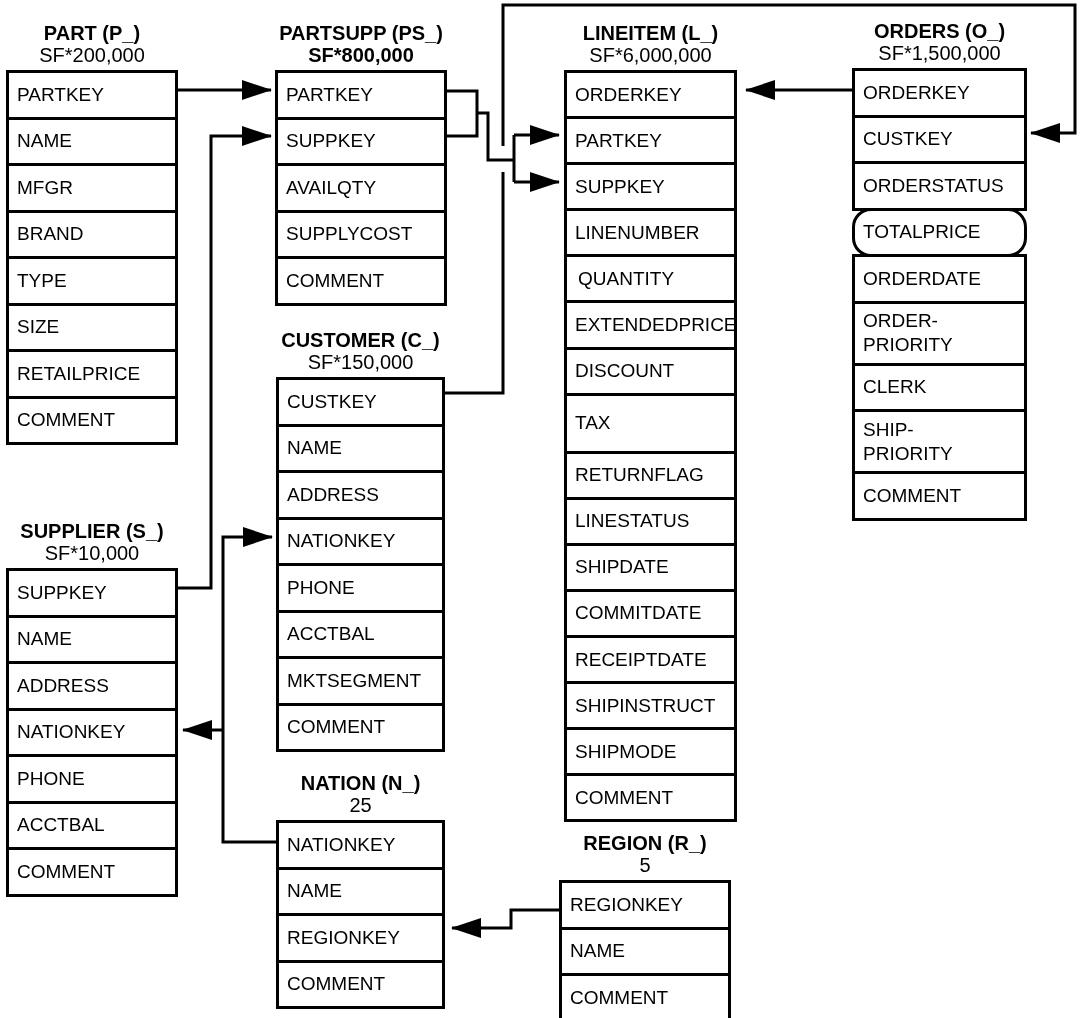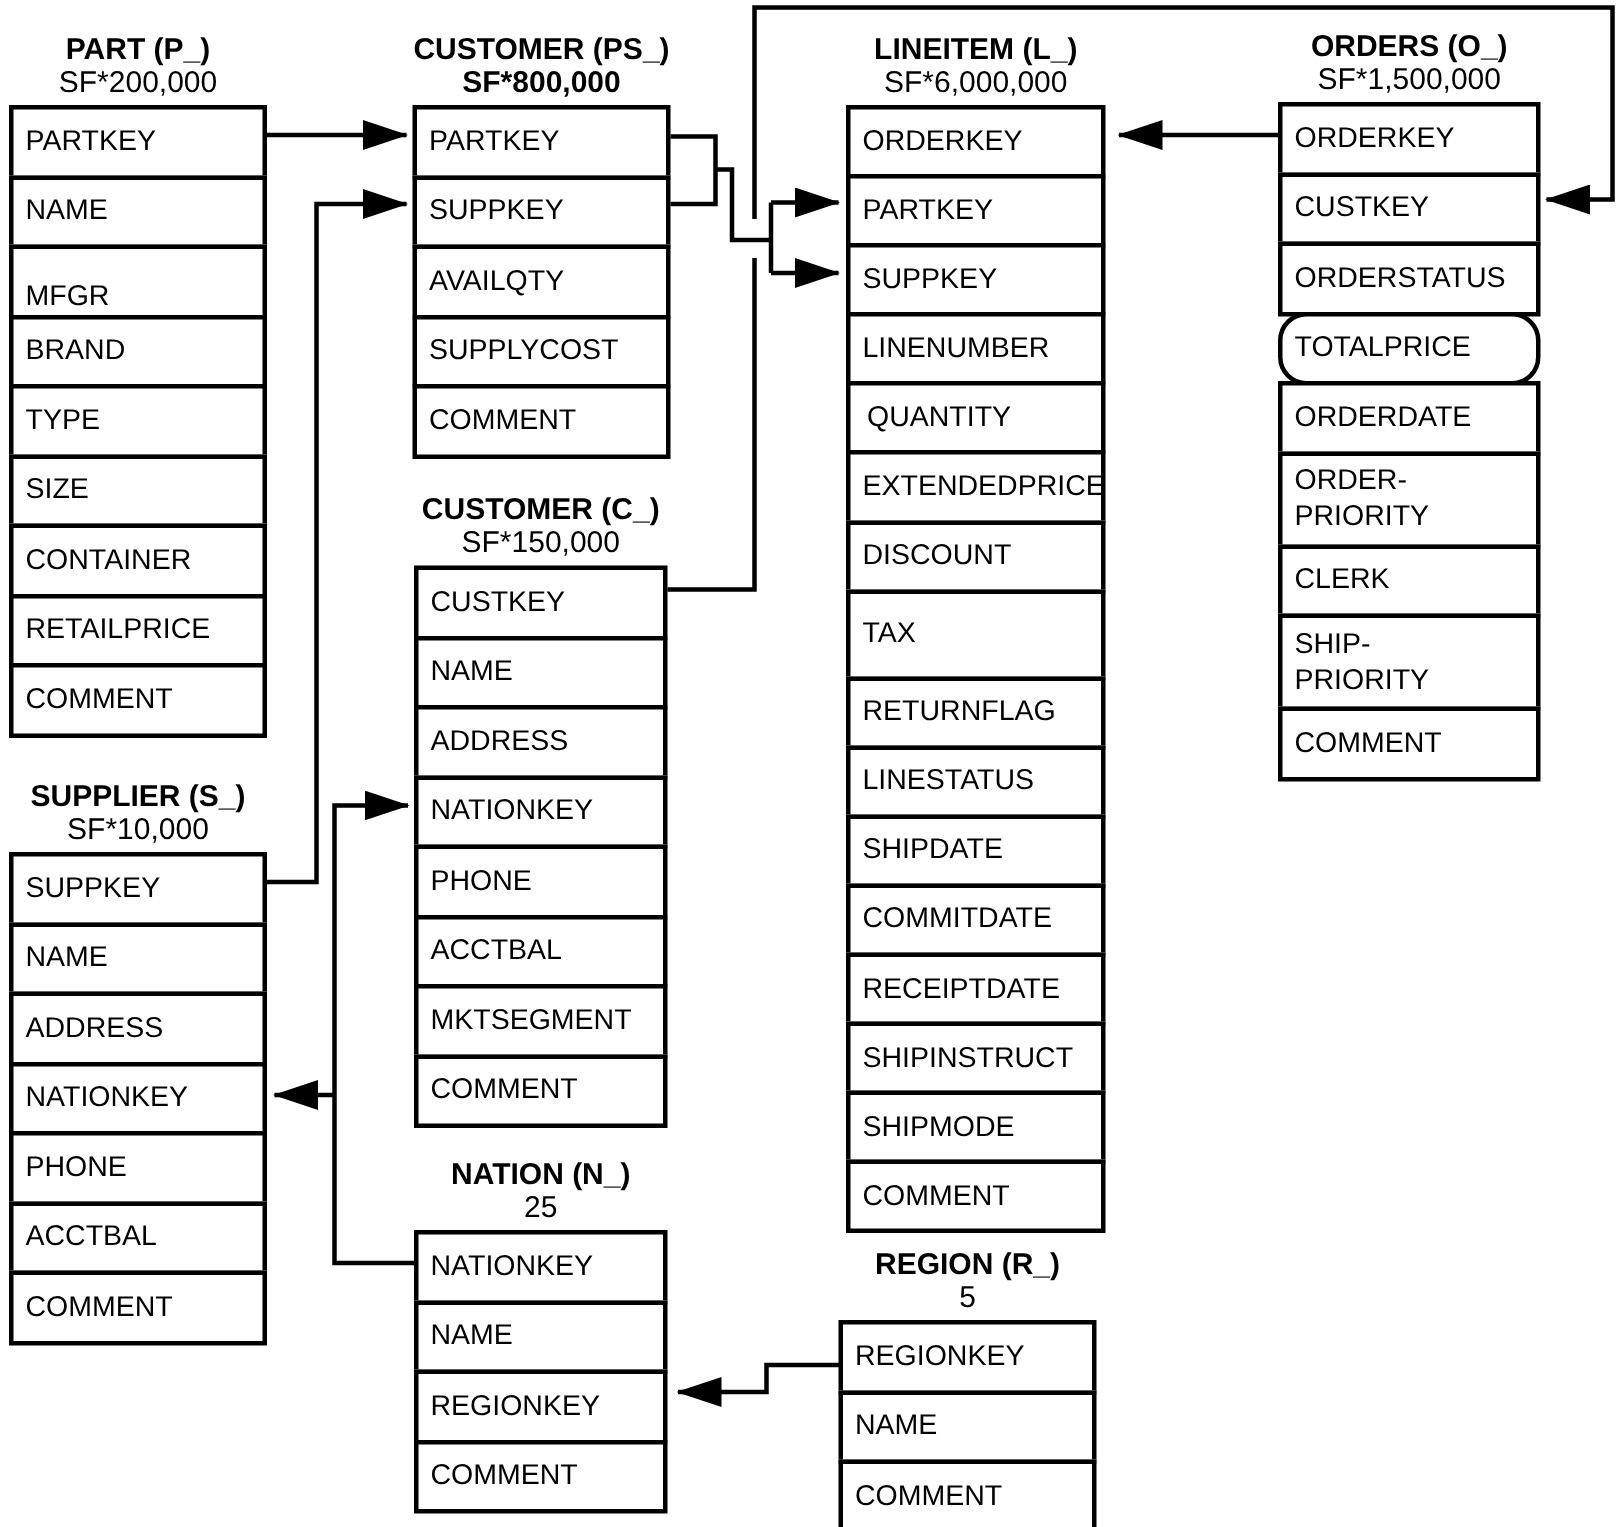--- a/index.html
+++ b/index.html
@@ -75,29 +75,28 @@
       <polyline points="503,146 503,5 1075,5 1075,133 1031,133" class="conn" marker-end="url(#arrowhead)"></polyline>
       <polyline points="277,842 223,842 223,537 272,537" class="conn" marker-end="url(#arrowhead)"></polyline>
       <polyline points="223,730 183,730" class="conn" marker-end="url(#arrowhead)"></polyline>
       <polyline points="560,910 511,910 511,928 452,928" class="conn" marker-end="url(#arrowhead)"></polyline>
     </svg>
 <div class="tbl-title" style="left: -34px; top: 22px; width: 252px;">PART (P_)</div>
     <div class="tbl-sub" style="left: -34px; top: 44px; width: 252px;">SF*200,000</div>
     <div class="tbl" style="left: 6px; top: 70px; width: 172px;">
       <div class="row" style="height: 49.5px;"><span>PARTKEY</span></div>
       <div class="row" style="height: 49.5px;"><span>NAME</span></div>
-      <div class="row" style="height: 49.5px; align-items: flex-end;"><span>MFGR</span></div>
+      <div class="row" style="height: 49.5px;"><span>MFGR</span></div>
       <div class="row" style="height: 49.5px;"><span>BRAND</span></div>
       <div class="row" style="height: 49.5px;"><span>TYPE</span></div>
       <div class="row" style="height: 49.5px;"><span>SIZE</span></div>
-      <div class="row" style="height: 49.5px;"><span>CONTAINER</span></div>
       <div class="row" style="height: 49.5px;"><span>RETAILPRICE</span></div>
       <div class="row" style="height: 49.5px;"><span>COMMENT</span></div>
     </div>
-    <div class="tbl-title" style="left: 235px; top: 22px; width: 252px;">CUSTOMER (PS_)</div>
+    <div class="tbl-title" style="left: 235px; top: 22px; width: 252px;">PARTSUPP (PS_)</div>
     <div class="tbl-sub" style="left: 235px; top: 44px; width: 252px; font-weight: bold;">SF*800,000</div>
     <div class="tbl" style="left: 275px; top: 70px; width: 172px;">
       <div class="row" style="height: 49.5px;"><span>PARTKEY</span></div>
       <div class="row" style="height: 49.5px;"><span>SUPPKEY</span></div>
       <div class="row" style="height: 49.5px;"><span>AVAILQTY</span></div>
       <div class="row" style="height: 49.5px;"><span>SUPPLYCOST</span></div>
       <div class="row" style="height: 49.5px;"><span>COMMENT</span></div>
     </div>
     <div class="tbl-title" style="left: 524px; top: 22px; width: 253px;">LINEITEM (L_)</div>
     <div class="tbl-sub" style="left: 524px; top: 44px; width: 253px;">SF*6,000,000</div>

